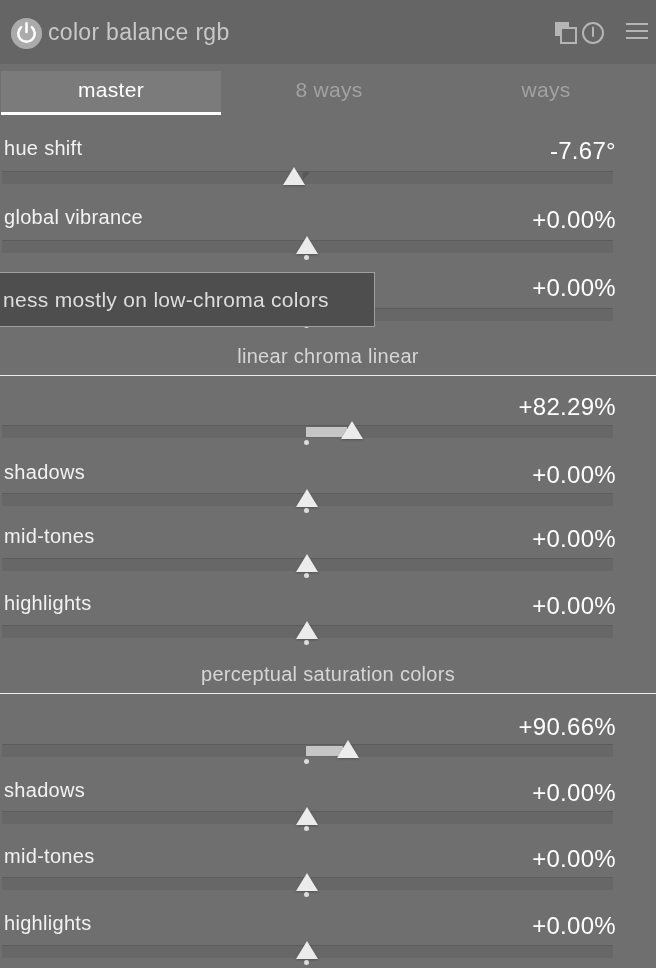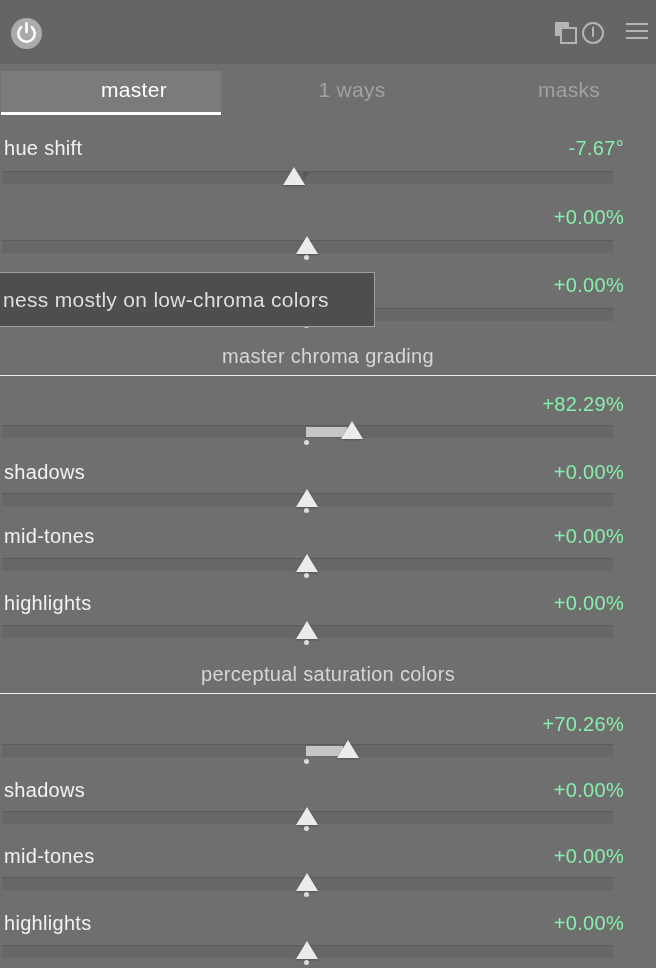--- a/index.html
+++ b/index.html
@@ -17,29 +17,29 @@
          font-size:23px;color:#c8c8c8;}
   .hicon{position:absolute;top:21px;cursor:pointer;}
   .icon-instances{left:552px;}
   .icon-reset{left:581px;}
   .icon-presets{left:626px;width:22px;height:20px;}
   .icon-presets .bar{position:absolute;left:0;width:22px;height:2px;background:#b5b5b5;}
   .icon-presets .b1{top:2px;} .icon-presets .b2{top:9px;} .icon-presets .b3{top:16px;}
   
   .tabs{position:absolute;left:0;top:64px;width:656px;height:52px;}
   .tab{position:absolute;top:0;height:52px;display:flex;align-items:center;justify-content:center;
-       font-size:21px;color:#a2a2a2;cursor:pointer;padding-left:23px;}
+       font-size:21px;color:#a2a2a2;cursor:pointer;}
   .tab-active-bg{position:absolute;left:1px;top:7px;width:220px;height:41px;background:#7b7b7b;}
   .tab-underline{position:absolute;left:1px;top:48px;width:220px;height:3px;background:#ffffff;}
   .tab.active{color:#ffffff;}
   .t0{left:1px;width:220px;} .t1{left:221px;width:216px;} .t2{left:437px;width:218px;}
   
   .srow{position:absolute;left:0;width:656px;height:62px;text-align:right;}
   .lbl{position:absolute;left:4px;top:0;font-size:20px;color:#f2f2f2;white-space:nowrap;}
-  .val{position:absolute;right:32px;top:0;font-size:20px;color:#86efac;white-space:nowrap;}
+  .val{position:absolute;right:40px;top:0;font-size:24px;color:#ffffff;white-space:nowrap;}
   .track{position:absolute;left:2px;width:611px;height:12px;background:#676767;
          border-top:1px solid rgba(0,0,0,0.10);border-radius:1px;cursor:pointer;}
   .fill{position:absolute;top:1px;height:10px;background:#c6c6c6;}
   .notch{position:absolute;top:0;width:0;height:0;
          border-top:8px solid #585858;border-right:7px solid transparent;}
   .tri{position:absolute;width:0;height:0;cursor:pointer;
        border-left:11px solid transparent;border-right:11px solid transparent;
        border-bottom:18px solid #ebebeb;filter:drop-shadow(0 1px 1px rgba(0,0,0,0.25));}
   .dot{position:absolute;left:304px;width:5px;height:5px;border-radius:50%;background:#dcdcdc;}
   
@@ -53,69 +53,71 @@
 </style>
 </head>
 <body>
 
 <div class="header">
   <svg class="power" viewBox="0 0 36 36">
     <circle cx="18" cy="18" r="16" fill="#ababab"></circle>
     <path d="M12.5 11.5 A8.5 8.5 0 1 0 23.5 11.5" fill="none" stroke="#ffffff" stroke-width="2.6" stroke-linecap="round"></path>
     <line x1="18" y1="7.5" x2="18" y2="16.5" stroke="#ffffff" stroke-width="2.6" stroke-linecap="round"></line>
   </svg>
+  <div class="title">color balance rgb</div>
 
   <svg class="hicon icon-instances" width="25" height="25" viewBox="0 0 25 25">
     <rect x="3" y="1" width="14" height="14" fill="#b5b5b5"></rect>
     <rect x="9" y="7" width="15" height="15" fill="#656565" stroke="#b5b5b5" stroke-width="2"></rect>
   </svg>
   <svg class="hicon icon-reset" width="24" height="24" viewBox="0 0 24 24">
     <circle cx="12" cy="12" r="10" fill="none" stroke="#b5b5b5" stroke-width="2"></circle>
     <line x1="12" y1="6.5" x2="12" y2="15" stroke="#b5b5b5" stroke-width="2" stroke-linecap="round"></line>
   </svg>
   <div class="hicon icon-presets">
     <div class="bar b1"></div>
       <div class="bar b2"></div>
       <div class="bar b3"></div>
   </div>
 </div>
 
 <div class="tabs">
   <div class="tab-active-bg"></div>
   <div class="tab t0 active">master</div>
-  <div class="tab t1">1 ways</div>
-  <div class="tab t2">masks</div>
+  <div class="tab t1">8 ways</div>
+  <div class="tab t2">ways</div>
   <div class="tab-underline"></div>
 </div>
 
 <div class="srow" style="top:137px">
   <div class="lbl">hue shift</div>
   <div class="val">-7.67°</div>
   <div class="track" style="top:34px">
     <div class="notch" style="left:301px"></div>
   </div>
   <div class="tri" style="left:283px;top:30px"></div>
 </div>
 
 <div class="srow" style="top:206px">
+  <div class="lbl">global vibrance</div>
   <div class="val">+0.00%</div>
   <div class="track" style="top:34px"></div>
   <div class="tri" style="left:296px;top:30px"></div>
   <div class="dot" style="top:49px"></div>
 </div>
 
 <div class="srow" style="top:274px">
   <div class="lbl"></div>
   <div class="val">+0.00%</div>
   <div class="track" style="top:34px"></div>
   <div class="tri" style="left:296px;top:30px"></div>
   <div class="dot" style="top:49px"></div>
 </div>
 
-<div class="section" style="top:345px">master chroma grading</div>
+<div class="section" style="top:345px">linear chroma linear</div>
 <div class="secline" style="top:375px"></div>
 
 <div class="srow" style="top:393px">
   <div class="val">+82.29%</div>
   <div class="track" style="top:32px">
     <div class="fill" style="left:304px;width:41px"></div>
   </div>
   <div class="tri" style="left:341px;top:28px"></div>
   <div class="dot" style="top:47px"></div>
 </div>
@@ -141,21 +143,21 @@
   <div class="val">+0.00%</div>
   <div class="track" style="top:33px"></div>
   <div class="tri" style="left:296px;top:29px"></div>
   <div class="dot" style="top:48px"></div>
 </div>
 
 <div class="section" style="top:663px">perceptual saturation colors</div>
 <div class="secline" style="top:693px"></div>
 
 <div class="srow" style="top:713px">
-  <div class="val">+70.26%</div>
+  <div class="val">+90.66%</div>
   <div class="track" style="top:31px">
     <div class="fill" style="left:304px;width:37px"></div>
   </div>
   <div class="tri" style="left:337px;top:27px"></div>
   <div class="dot" style="top:46px"></div>
 </div>
 
 <div class="srow" style="top:779px">
   <div class="lbl">shadows</div>
   <div class="val">+0.00%</div>

